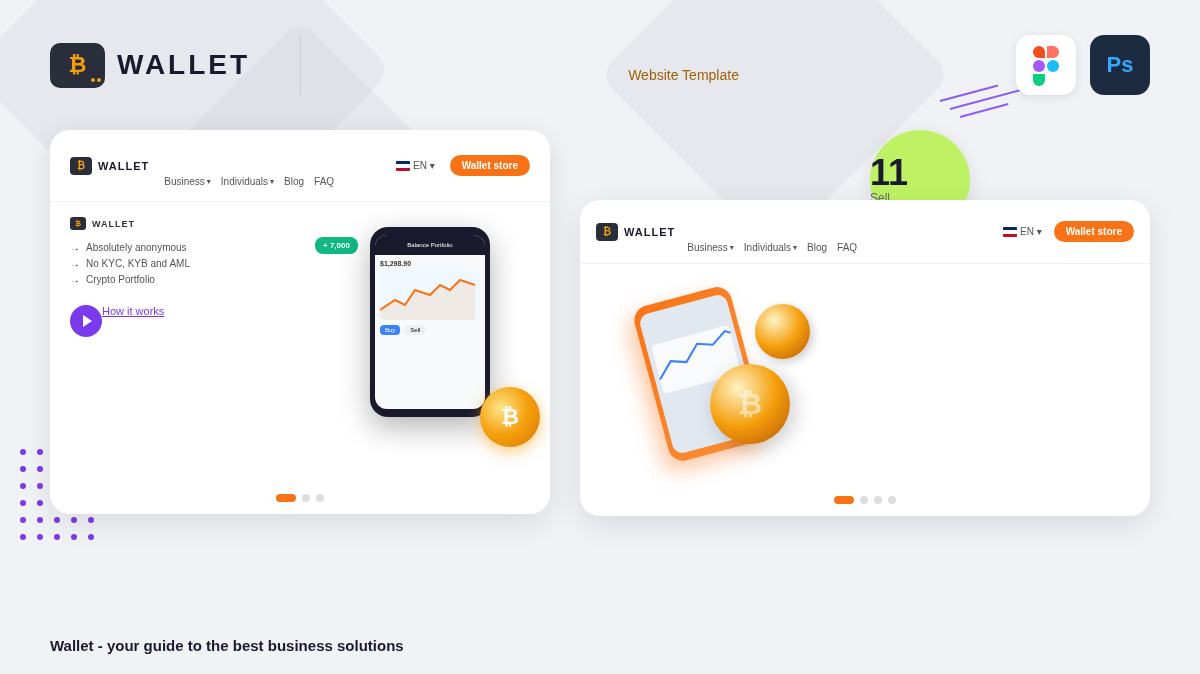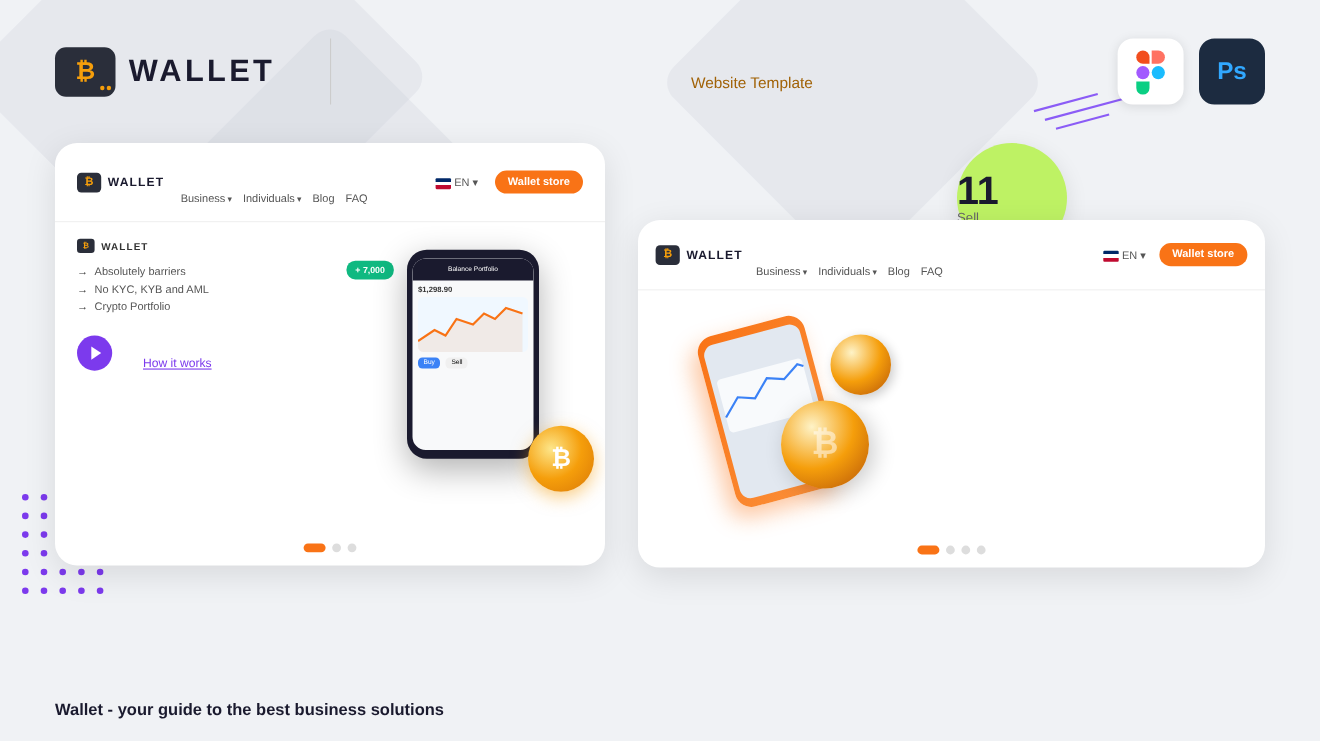--- a/index.html
+++ b/index.html
@@ -351,22 +351,22 @@
       align-items: center;
       gap: 6px;
     }
     .arrow-right {
       color: #333;
       font-size: 10px;
     }
 
     .card-how-it-works {
       display: flex;
-      align-items: flex-end;
-      gap: 28px;
+      align-items: flex-start;
+      gap: 0;
     }
     .play-btn {
       width: 32px;
       height: 32px;
       background: #7c3aed;
       border-radius: 50%;
       display: flex;
       align-items: center;
       justify-content: center;
       flex-shrink: 0;
@@ -792,21 +792,21 @@
       <div class="card-body-left">
         <div class="card-body-wallet-label">
           <div class="mini-icon">
             <span>₿</span>
           </div>
           <span class="label-text">WALLET</span>
         </div>
         <ul class="card-features">
           <li>
             <span class="arrow-right">→</span>
-            <span>Absolutely barriers</span>
+            <span>Absolutely anonymous</span>
           </li>
           <li>
             <span class="arrow-right">→</span>
             <span>No KYC, KYB and AML</span>
           </li>
           <li>
             <span class="arrow-right">→</span>
             <span>Crypto Portfolio</span>
           </li>
         </ul>

